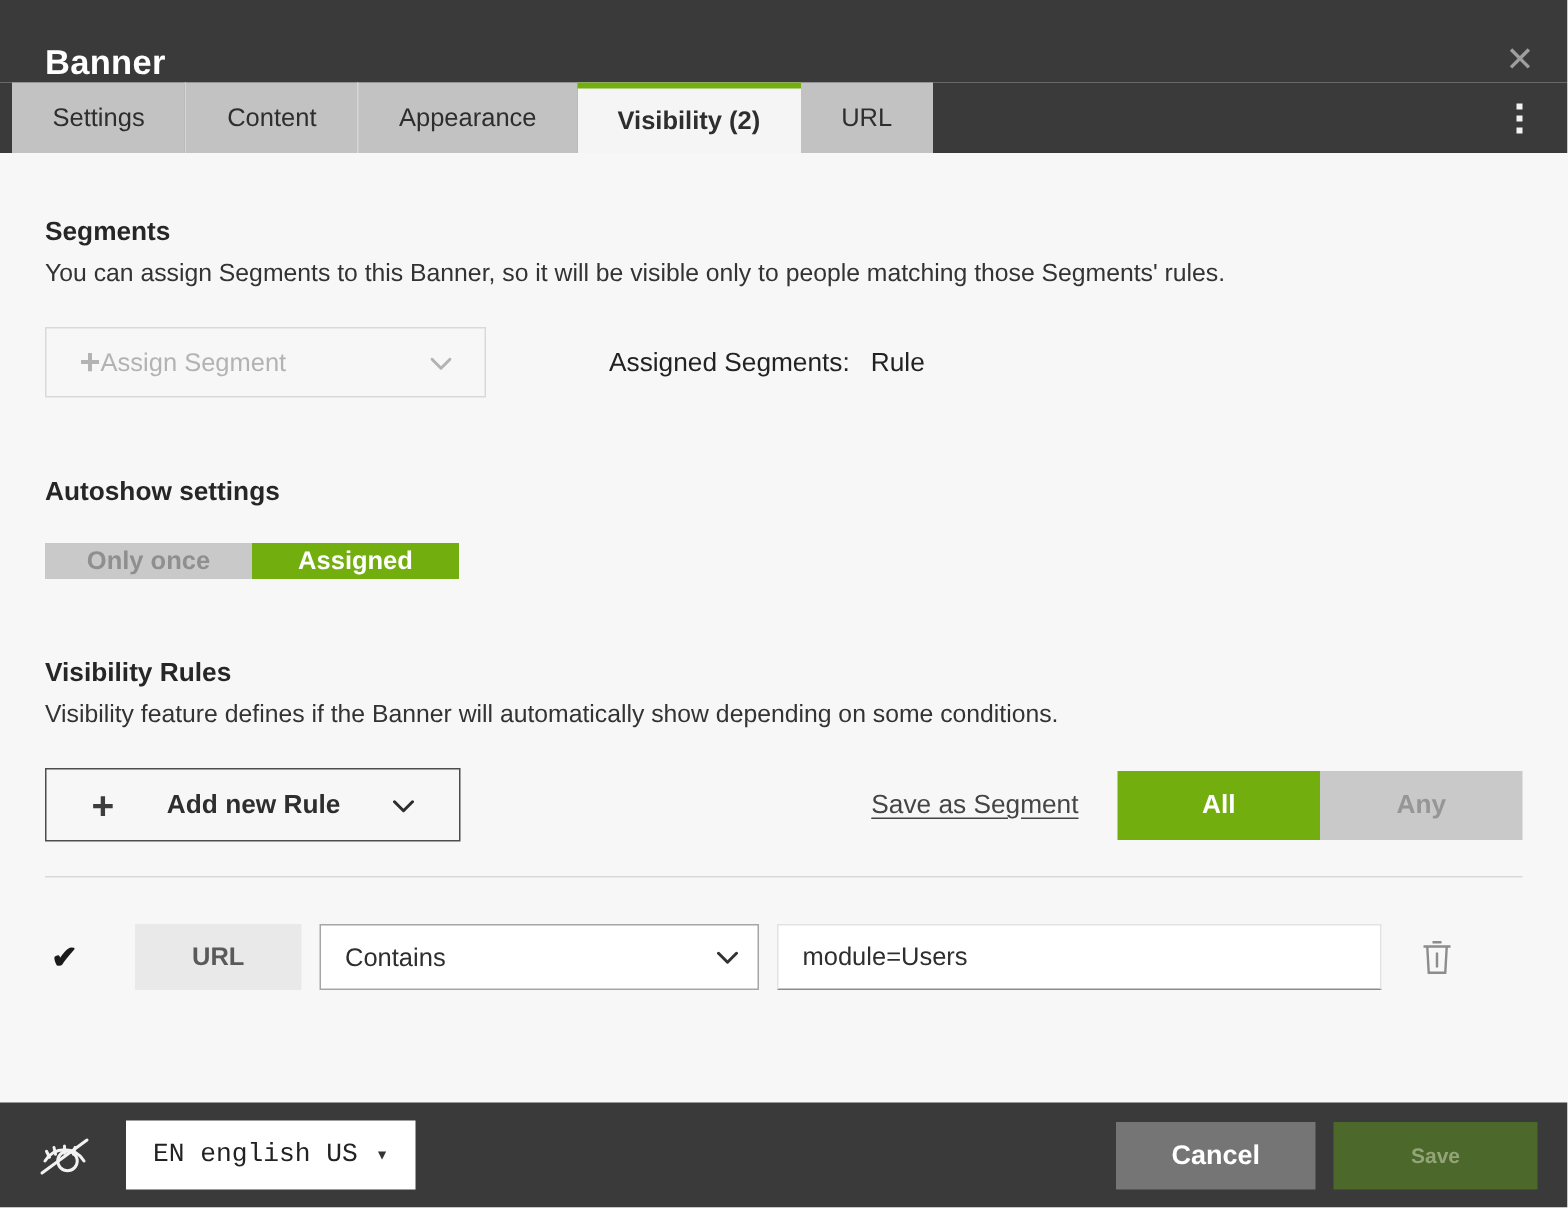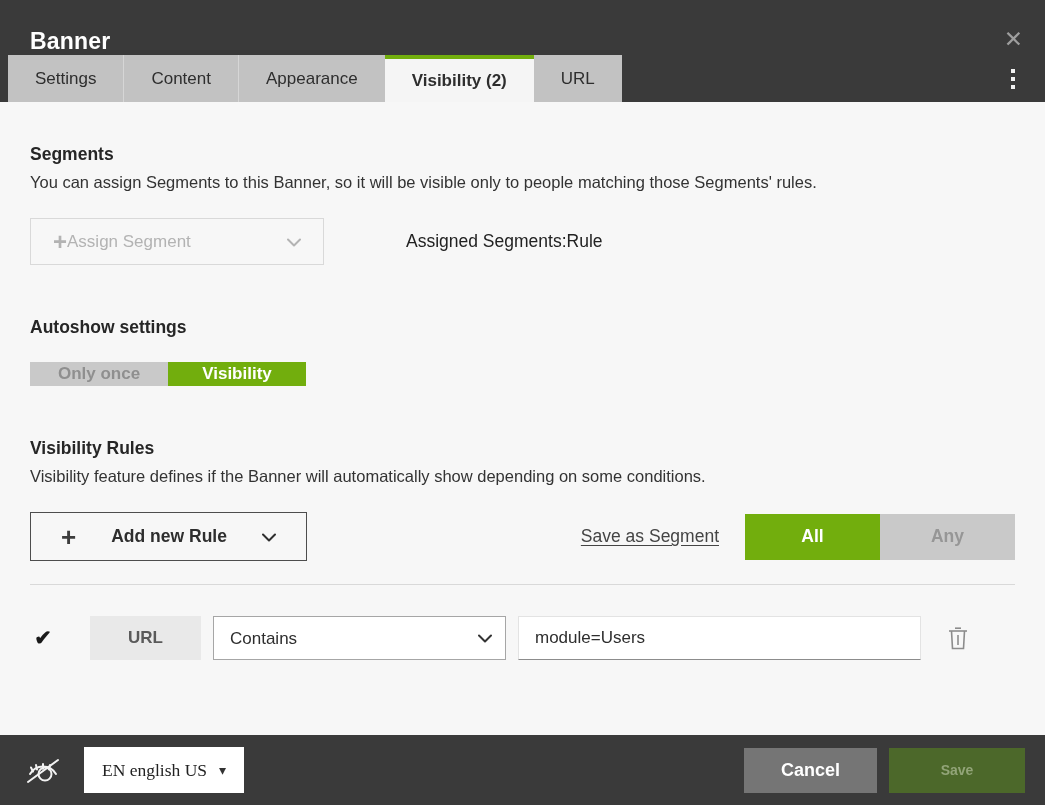--- a/index.html
+++ b/index.html
@@ -52,21 +52,21 @@
 
   .seg-heading { margin-top: 42px; }
   .seg-row { margin-top: 26px; display: flex; align-items: center; }
   .assign-btn {
     width: 294px; height: 47px; border: 1px solid #d9d9d9; background: transparent;
     color: #b3b3b3; font-size: 17px; display: flex; align-items: center;
     padding: 0 22px; cursor: pointer;
   }
   .assign-btn .plus { font-size: 24px; font-weight: bold; line-height: 1; }
   .assign-btn .lbl { flex: 1; text-align: left; }
-  .assigned-wrap { margin-left: 82px; font-size: 17.5px; color: #222; display: flex; }
+  .assigned-wrap { margin-left: 82px; font-size: 17.5px; color: #222; display: flex; gap: 14px; }
 
   .autoshow-heading { margin-top: 52px; }
   .toggle-row { margin-top: 24px; display: flex; }
   .toggle-btn {
     height: 24px; min-width: 138px; padding: 0 24px; font-size: 17px; font-weight: bold;
     display: flex; align-items: center; justify-content: center; cursor: pointer;
   }
   .toggle-btn.inactive { background: #c9c9c9; color: #8f8f8f; }
   .toggle-btn.active-green { background: #72ae0d; color: #ffffff; }
 
@@ -117,21 +117,21 @@
   .trash-btn { margin-left: 27px; cursor: pointer; display: flex; align-items: center; }
 
   
   .modal-footer {
     height: 70px; flex: 0 0 70px; background: #3a3a3a;
     display: flex; align-items: center; padding: 0 20px;
   }
   .preview-icon { margin-left: 4px; display: flex; align-items: center; cursor: pointer; }
   .lang-btn {
     margin-left: 22px; height: 46px; background: #ffffff; border: none;
-    font-family: Liberation Serif, serif; font-size: 17.5px; color: #222;
+    font-family: Liberation Mono, monospace; font-size: 17.5px; color: #222;
     display: flex; align-items: center; gap: 12px; padding: 0 18px; cursor: pointer;
   }
   .lang-caret { font-size: 14px; color: #333; }
   .footer-actions { margin-left: auto; display: flex; gap: 12px; }
   .cancel-btn {
     width: 133px; height: 45px; background: #757575; border: none; cursor: pointer;
     color: #ffffff; font-size: 18px; font-weight: bold; font-family: "Liberation Sans", sans-serif;
   }
   .save-btn {
     width: 136px; height: 45px; background: #4c682a; border: none; cursor: pointer;
@@ -180,21 +180,21 @@
       </button>
       <div class="assigned-wrap">
         <span>Assigned Segments:</span>
         <span>Rule</span>
       </div>
     </div>
 
     <h2 class="section-heading autoshow-heading">Autoshow settings</h2>
     <div class="toggle-row">
       <div class="toggle-btn inactive">Only once</div>
-      <div class="toggle-btn active-green">Visibility</div>
+      <div class="toggle-btn active-green">Assigned</div>
     </div>
 
     <h2 class="section-heading rules-heading">Visibility Rules</h2>
     <p class="section-desc">Visibility feature defines if the Banner will automatically show depending on some conditions.</p>
 
     <div class="rules-toolbar">
       <button class="addrule-btn">
         <span class="plus">+</span>
         <span class="lbl">Add new Rule</span>
         <span>

